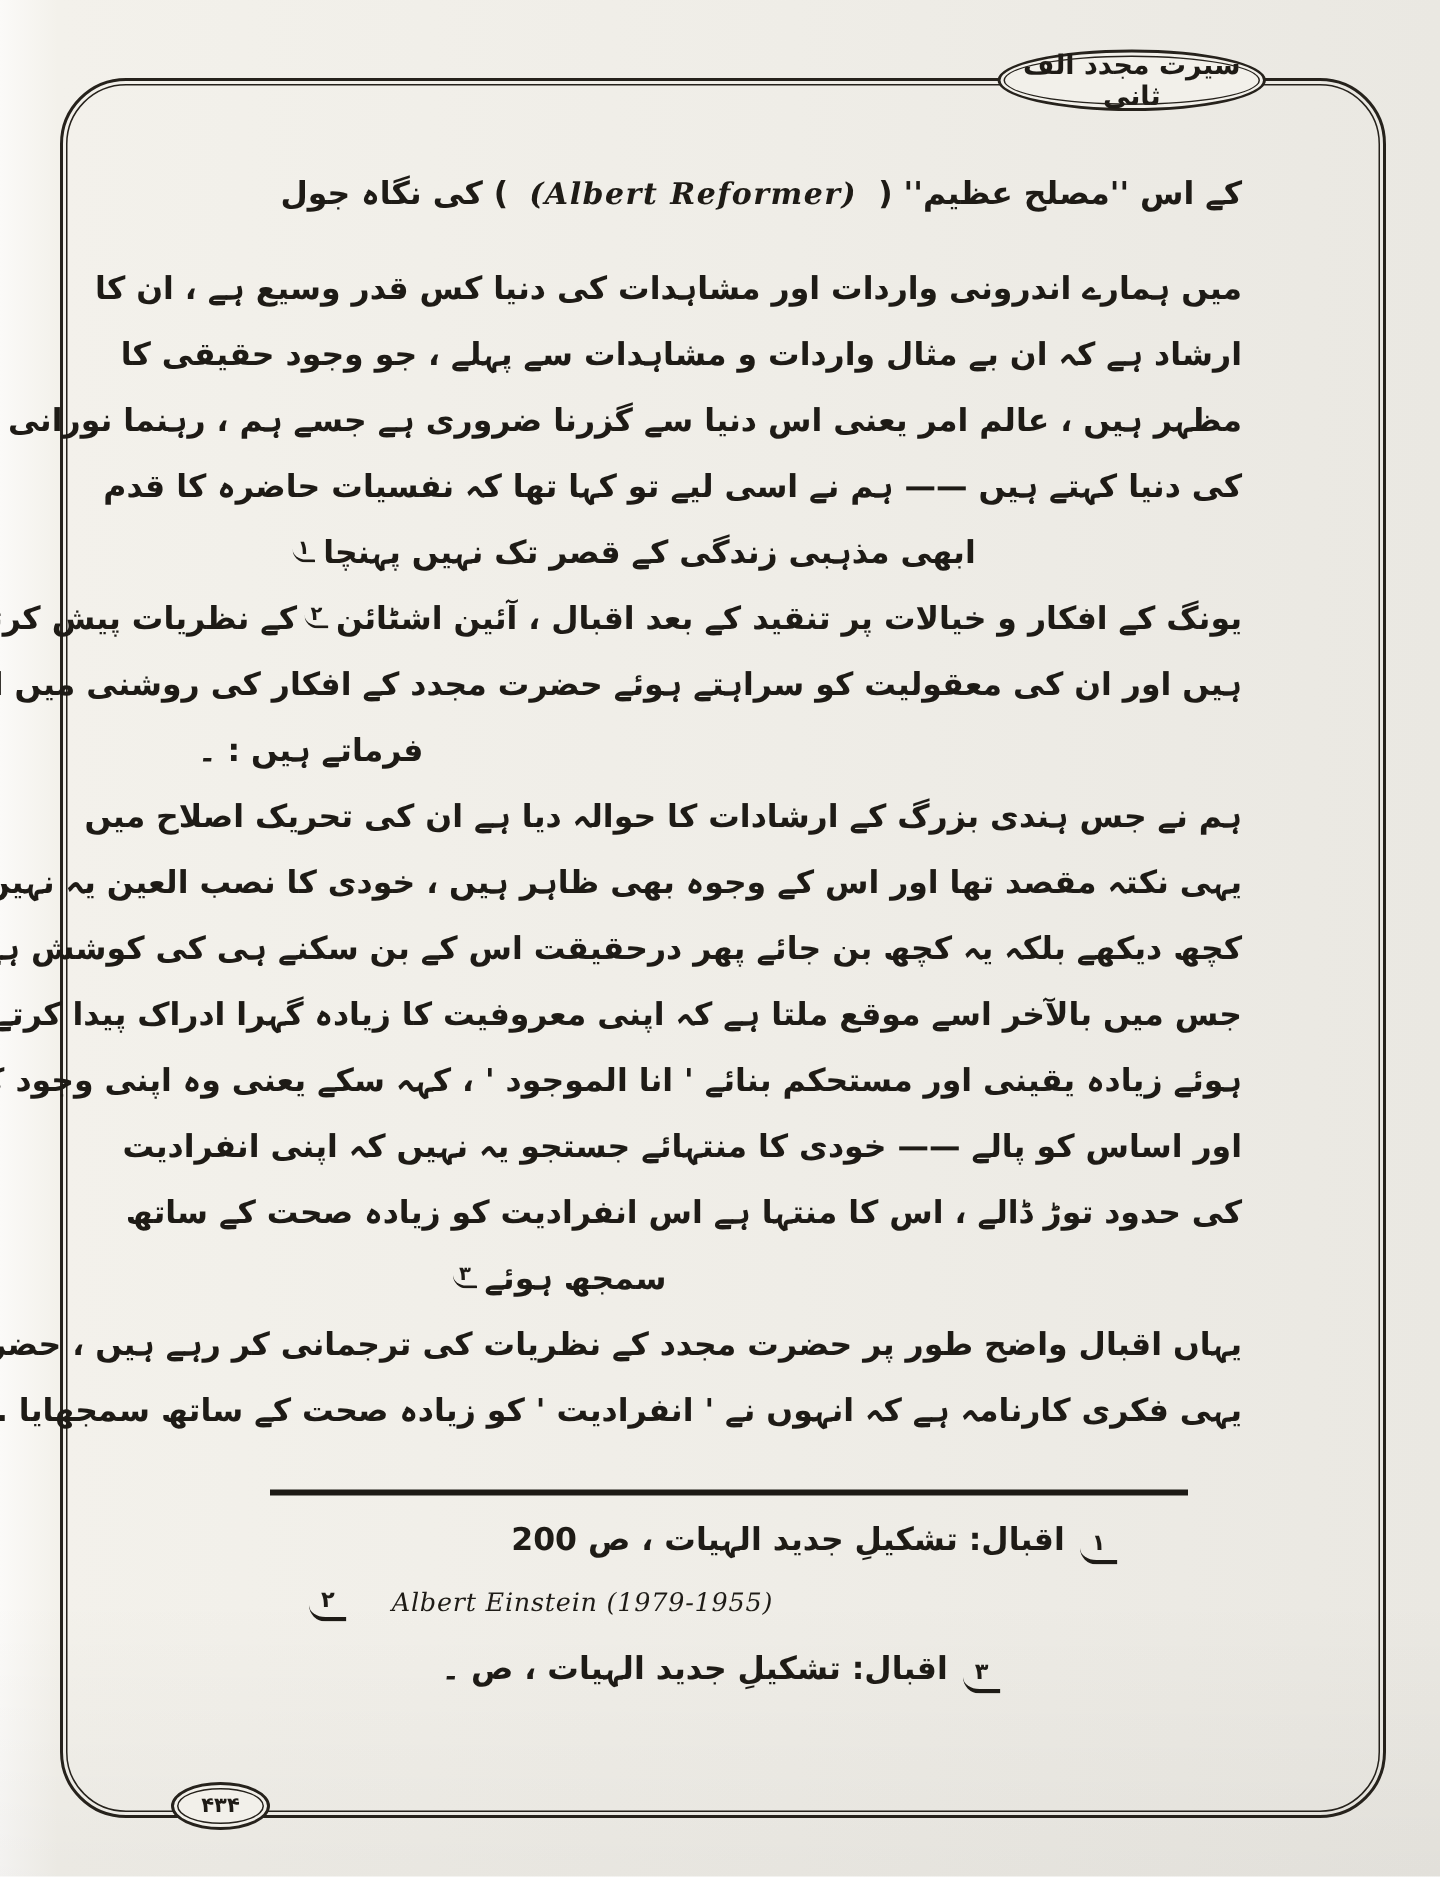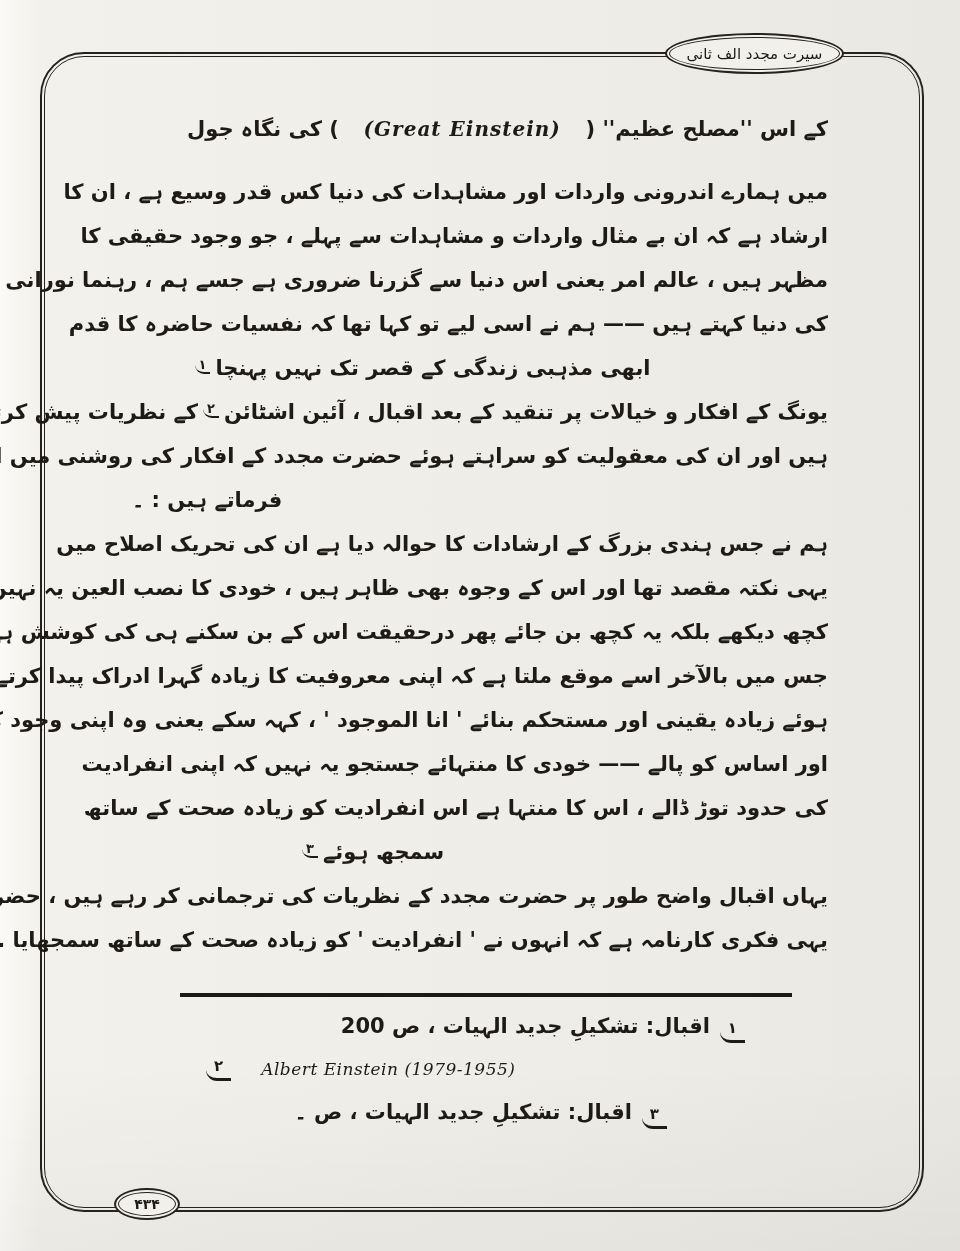--- a/index.html
+++ b/index.html
@@ -26,21 +26,21 @@
   .cartouche{
     position:absolute; background:#f2f0ea;
     border:2.2px solid #26221c; border-radius:50%;
     display:flex; align-items:center; justify-content:center;
     z-index:3; text-align:center;
   }
   .cartouche::after{
     content:""; position:absolute; inset:2px; border:1px solid #26221c; border-radius:50%;
   }
   .header-cartouche{ left:665px; top:33px; width:175px; height:37px; }
-  .header-cartouche span{ font-size:15px; font-weight:normal; direction:rtl; }
+  .header-cartouche span{ font-size:18px; font-weight:bold; direction:rtl; }
   .pagenum-oval{ left:114px; top:1188px; width:62px; height:28px; border-width:2.6px; }
   .pagenum-oval span{ font-size:14px; font-weight:bold; letter-spacing:1px; }
 
   
   .body{
     position:absolute; left:132px; right:132px; top:104px;
     direction:rtl; font-size:21px; font-weight:bold; color:#1e1b16;
   }
   .l1{
     height:66px; line-height:50px; display:flex;
@@ -89,21 +89,21 @@
   <div class="frame"></div>
 
   <div class="cartouche header-cartouche">
     <span>سیرت مجدد الف ثانی</span>
   </div>
 
   <div class="body">
 
     <div class="l1">
       <span class="urdu">کے اس ''مصلح عظیم'' (</span>
-      <span class="eng">(Great Einstein)</span>
+      <span class="eng">(Albert Reformer)</span>
       <span class="urdu">) کی نگاہ جول</span>
     </div>
 
     <div class="bl">میں ہمارے اندرونی واردات اور مشاہدات کی دنیا کس قدر وسیع ہے ، ان کا</div>
     <div class="bl">ارشاد ہے کہ ان بے مثال واردات و مشاہدات سے پہلے ، جو وجود حقیقی کا</div>
     <div class="bl">مظہر ہیں ، عالم امر یعنی اس دنیا سے گزرنا ضروری ہے جسے ہم ، رہنما نورانی ،</div>
     <div class="bl">کی دنیا کہتے ہیں —— ہم نے اسی لیے تو کہا تھا کہ نفسیات حاضرہ کا قدم</div>
 
     <div class="bl center-right">
       <span>ابھی مذہبی زندگی کے قصر تک نہیں پہنچا</span><span class="mk">۱</span>

